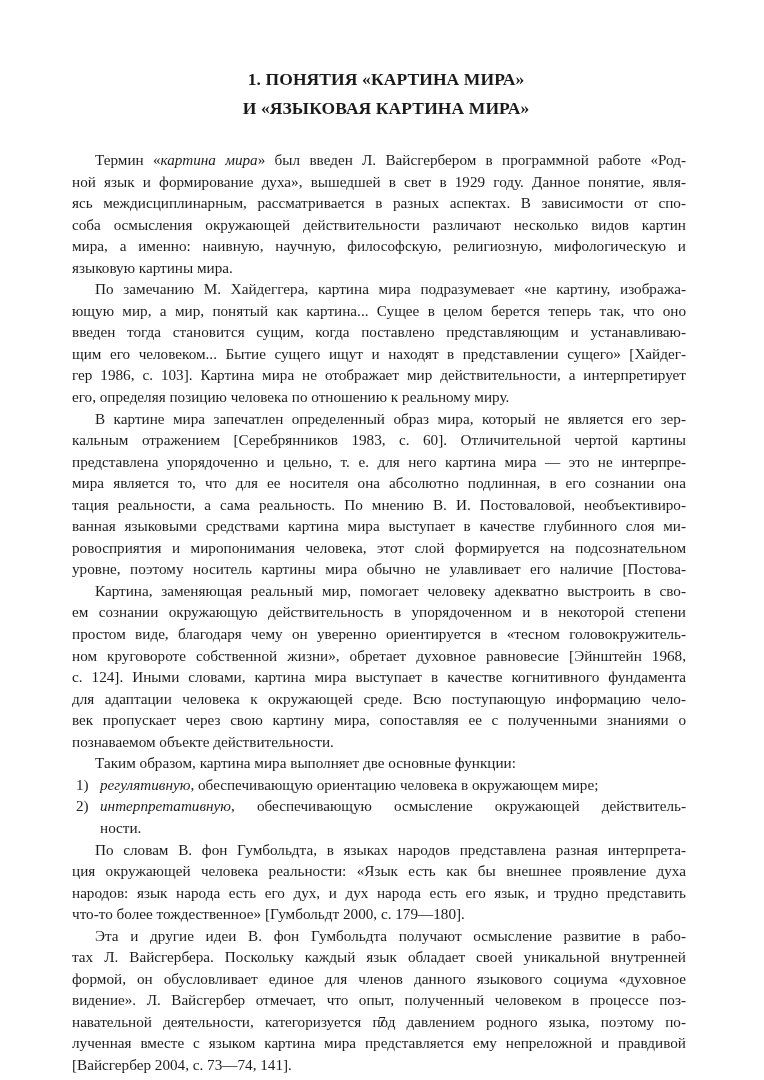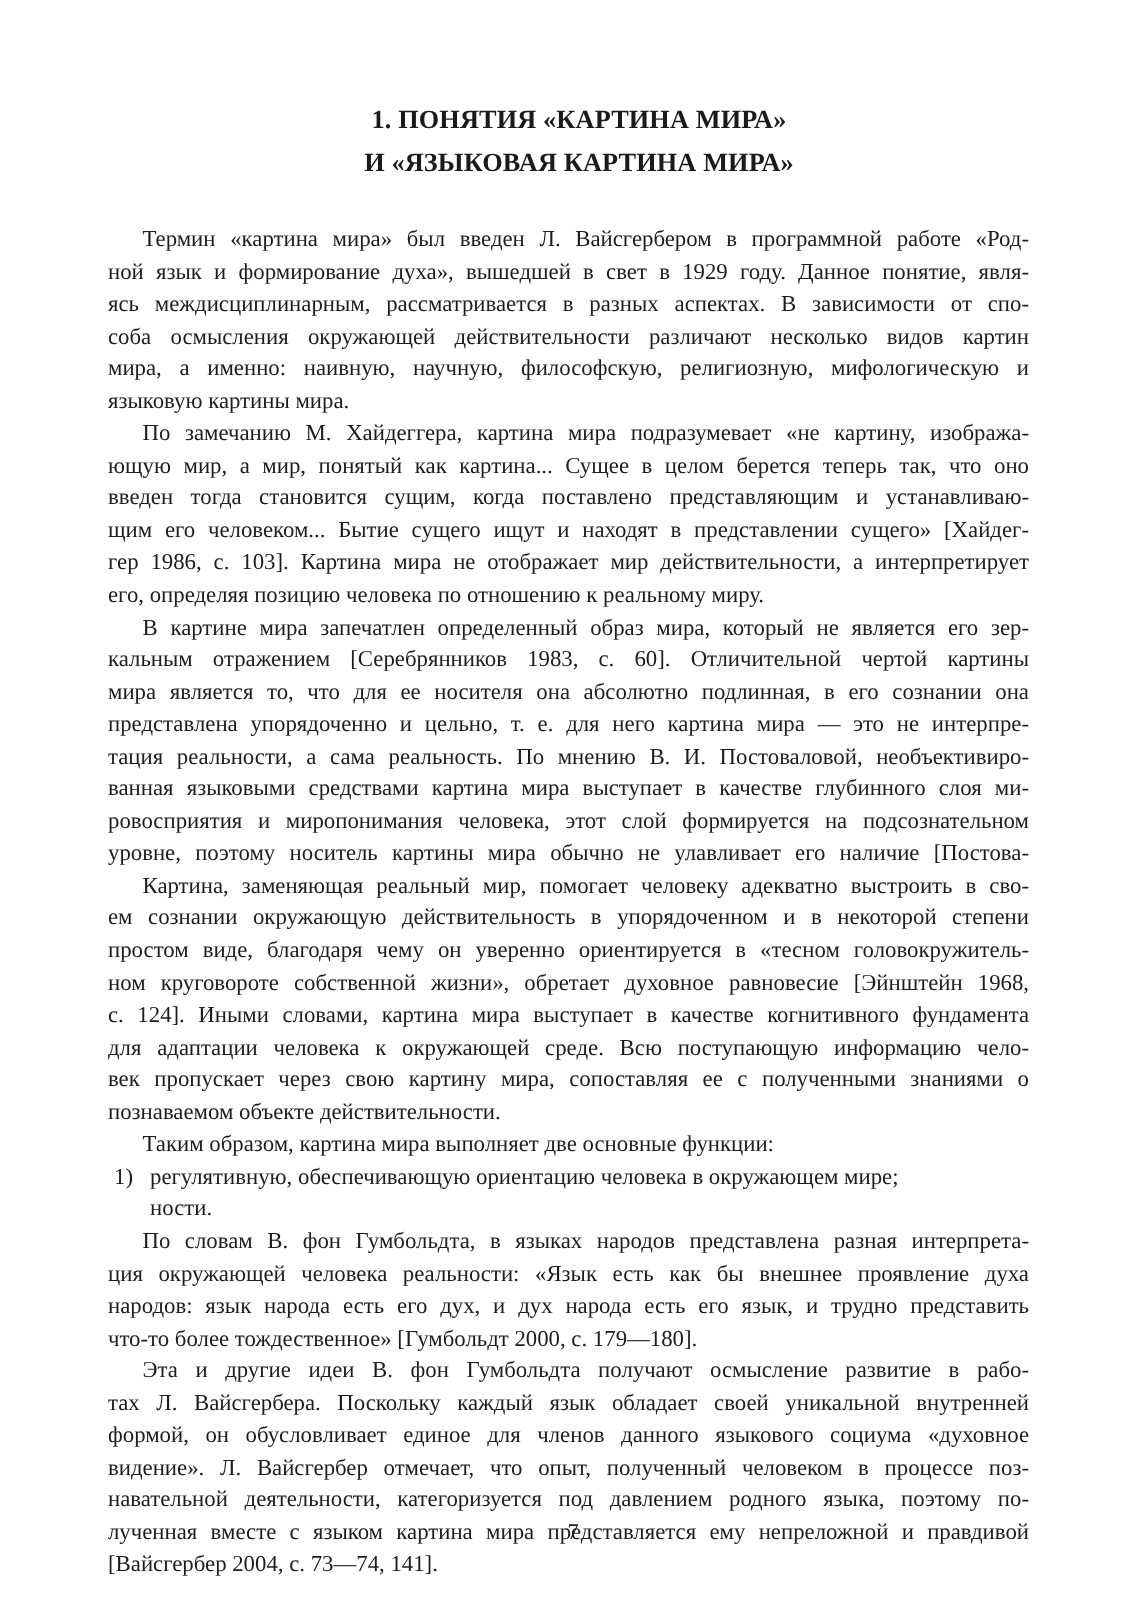--- a/index.html
+++ b/index.html
@@ -49,21 +49,21 @@
     white-space: nowrap;
     text-align: justify;
     text-align-last: justify;
     overflow: visible;
   }
   .ln.last { text-align-last: left; }
   .ln.indent { padding-left: 23px; }
   .ln.li { padding-left: 4px; }
   .ln.li-cont { padding-left: 28px; text-align-last: left; }
   .ln span.num { display: inline-block; width: 24px; text-align-last: left; }
-  .it { }
+  .it { font-style: italic; }
   .pagenum {
     position: absolute;
     left: 0;
     width: 764px;
     top: 1014px;
     text-align: center;
     font-size: 15px;
     color: #1c1c1c;
   }
 </style>
@@ -93,22 +93,22 @@
       <span class="ln">ющую мир, а мир, понятый как картина... Сущее в целом берется теперь так, что оно</span>
       <span class="ln">введен тогда становится сущим, когда поставлено представляющим и устанавливаю-</span>
       <span class="ln">щим его человеком... Бытие сущего ищут и находят в представлении сущего» [Хайдег-</span>
       <span class="ln">гер 1986, с. 103]. Картина мира не отображает мир действительности, а интерпретирует</span>
       <span class="ln last">его, определяя позицию человека по отношению к реальному миру.</span>
     </div>
 
     <div>
       <span class="ln indent">В картине мира запечатлен определенный образ мира, который не является его зер-</span>
       <span class="ln">кальным отражением [Серебрянников 1983, с. 60]. Отличительной чертой картины</span>
+      <span class="ln">представлена упорядоченно и цельно, т. е. для него картина мира — это не интерпре-</span>
       <span class="ln">мира является то, что для ее носителя она абсолютно подлинная, в его сознании она</span>
-      <span class="ln">представлена упорядоченно и цельно, т. е. для него картина мира — это не интерпре-</span>
       <span class="ln">тация реальности, а сама реальность. По мнению В. И. Постоваловой, необъективиро-</span>
       <span class="ln">ванная языковыми средствами картина мира выступает в качестве глубинного слоя ми-</span>
       <span class="ln">ровосприятия и миропонимания человека, этот слой формируется на подсознательном</span>
       <span class="ln">уровне, поэтому носитель картины мира обычно не улавливает его наличие [Постова-</span>
     </div>
 
     <div>
       <span class="ln indent">Картина, заменяющая реальный мир, помогает человеку адекватно выстроить в сво-</span>
       <span class="ln">ем сознании окружающую действительность в упорядоченном и в некоторой степени</span>
       <span class="ln">простом виде, благодаря чему он уверенно ориентируется в «тесном головокружитель-</span>
@@ -117,20 +117,21 @@
       <span class="ln">для адаптации человека к окружающей среде. Всю поступающую информацию чело-</span>
       <span class="ln">век пропускает через свою картину мира, сопоставляя ее с полученными знаниями о</span>
       <span class="ln last">познаваемом объекте действительности.</span>
     </div>
 
     <div>
       <span class="ln indent last">Таким образом, картина мира выполняет две основные функции:</span>
     </div>
     <div>
       <span class="ln li last"><span class="num">1)</span><span class="it">регулятивную</span><span>, обеспечивающую ориентацию человека в окружающем мире;</span></span>
+      <span class="ln li"><span class="num">2)</span><span class="it">интерпретативную</span><span>, обеспечивающую осмысление окружающей действитель-</span></span>
       <span class="ln li-cont">ности.</span>
     </div>
 
     <div>
       <span class="ln indent">По словам В. фон Гумбольдта, в языках народов представлена разная интерпрета-</span>
       <span class="ln">ция окружающей человека реальности: «Язык есть как бы внешнее проявление духа</span>
       <span class="ln">народов: язык народа есть его дух, и дух народа есть его язык, и трудно представить</span>
       <span class="ln last">что-то более тождественное» [Гумбольдт 2000, с. 179—180].</span>
     </div>
 

